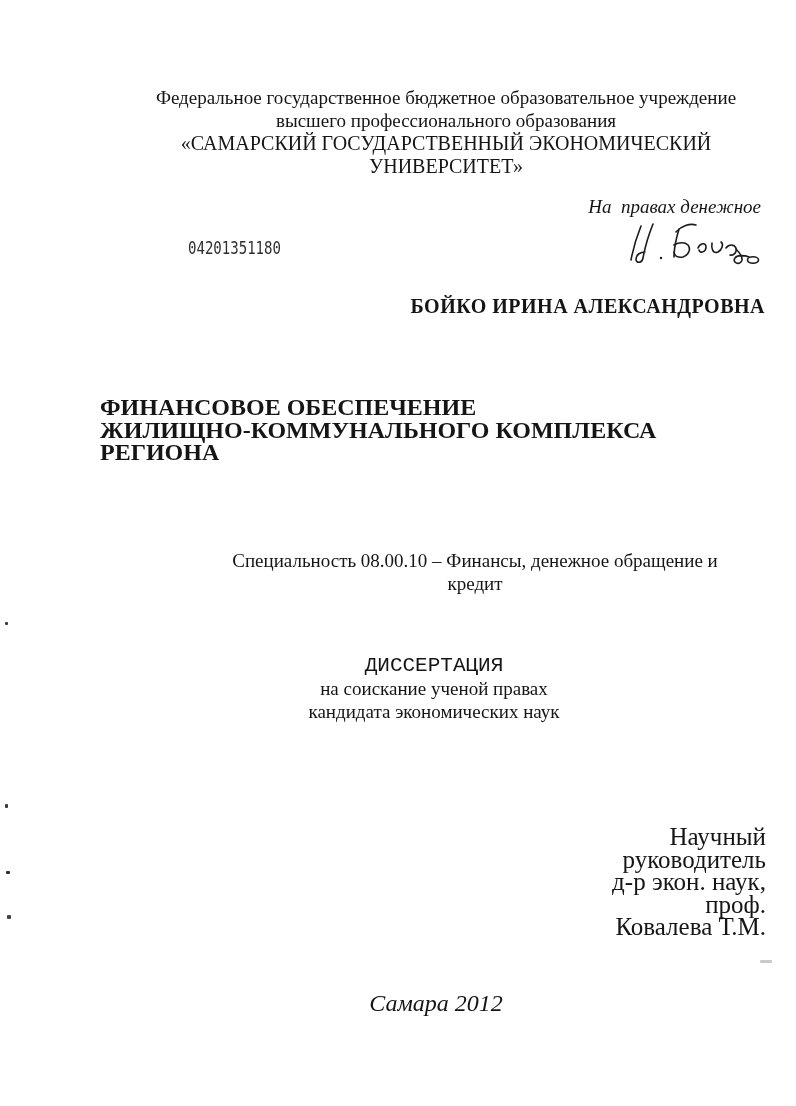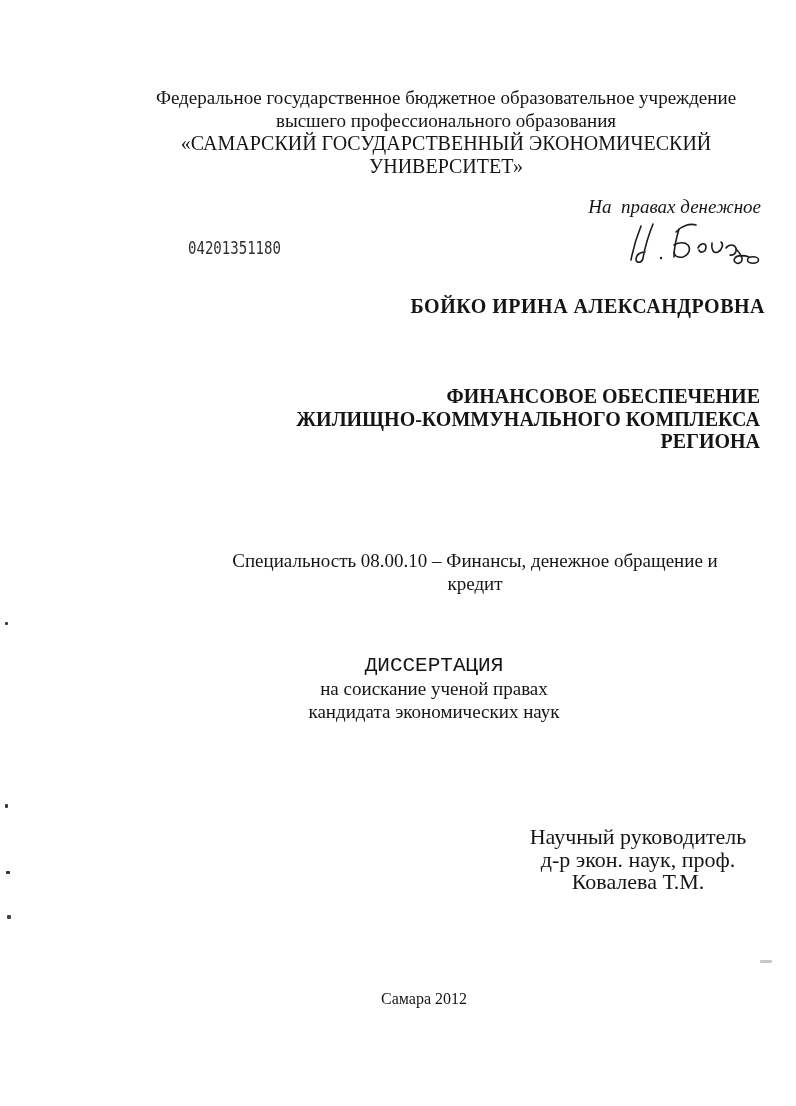--- a/index.html
+++ b/index.html
@@ -34,40 +34,40 @@
   .signature {
     position: absolute; left: 620px; top: 219px;
     width: 145px; height: 50px;
   }
   .author {
     position: absolute; left: 105px; top: 295px; width: 660px;
     text-align: right; font-weight: bold; font-size: 20px;
     letter-spacing: 0.5px;
   }
   .title {
-    position: absolute; left: 100px; top: 385px; width: 660px;
-    text-align: right; font-weight: bold; font-size: 20px;
+    position: absolute; left: 100px; top: 396px; width: 660px;
+    text-align: left; font-weight: bold; font-size: 24px;
     line-height: 22.5px;
   }
   .specialty {
     position: absolute; left: 145px; top: 550px; width: 660px;
     text-align: center; font-size: 19px; line-height: 22.5px;
   }
   .thesis {
     position: absolute; left: 104px; top: 654px; width: 660px;
     text-align: center; font-size: 19px; line-height: 22.5px;
   }
   .thesis-main { font-size: 21px; line-height: 24px; font-family: Liberation Mono, monospace; }
   .supervisor {
-    position: absolute; left: 528px; top: 826px; width: 220px;
-    text-align: center; font-size: 22px; line-height: 22.5px;
+    position: absolute; left: 546px; top: 826px; width: 220px;
+    text-align: right; font-size: 25px; line-height: 22.5px;
   }
   .footer {
-    position: absolute; left: 94px; top: 990px; width: 660px;
-    text-align: center; font-size: 16px;
+    position: absolute; left: 106px; top: 990px; width: 660px;
+    text-align: center; font-size: 24px; font-style: italic;
   }
   .speck {
     position: absolute; background: #3a3a3a; border-radius: 1px;
   }
   .speck-1 { left: 5px;  top: 622px; width: 3px; height: 3px; }
   .speck-2 { left: 5px;  top: 804px; width: 3px; height: 4px; }
   .speck-3 { left: 6px;  top: 871px; width: 4px; height: 3px; background:#2e2e2e; }
   .speck-4 { left: 7px;  top: 915px; width: 4px; height: 4px; background:#444; }
   .edge-dash {
     position: absolute; left: 760px; top: 960px; width: 12px; height: 3px;

